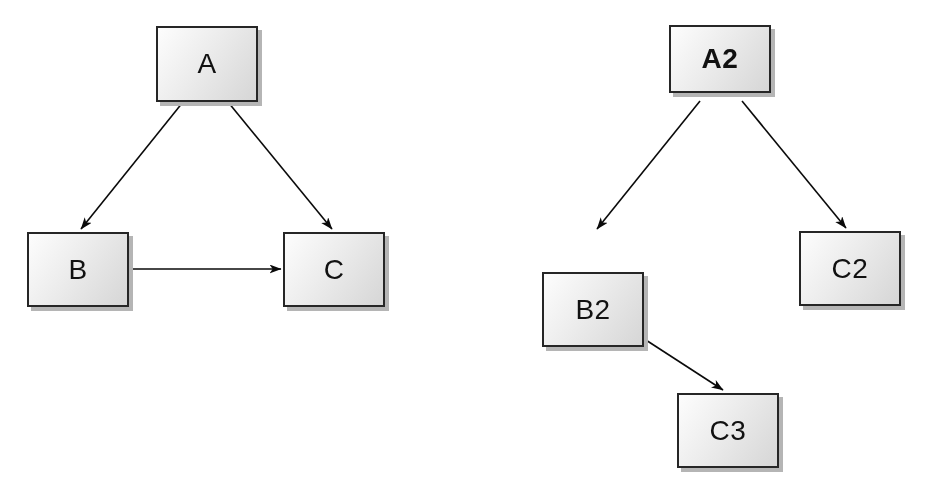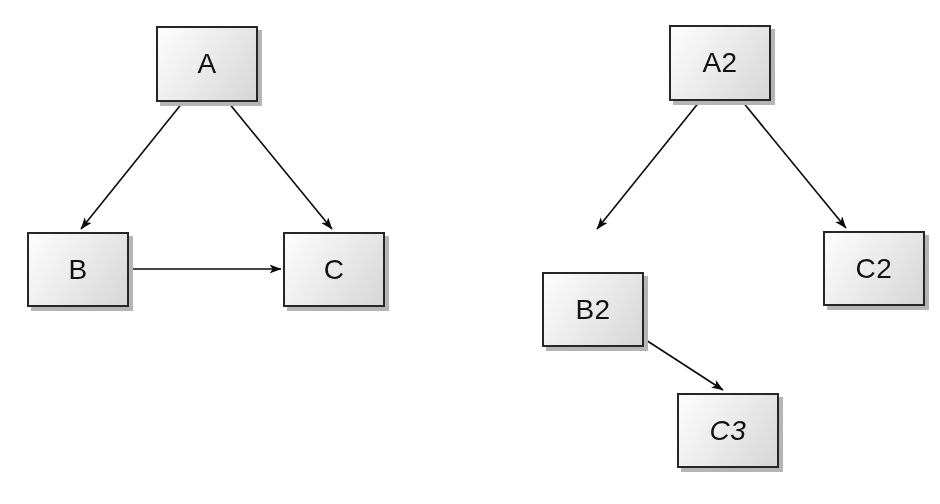--- a/index.html
+++ b/index.html
@@ -34,24 +34,24 @@
     align-items: center;
     justify-content: center;
     font-size: 28px;
     color: #111111;
     letter-spacing: 0.5px;
     user-select: none;
   }
   .node-A  { left: 156px; top:  26px; height: 76px; }
   .node-B  { left:  27px; top: 232px; }
   .node-C  { left: 283px; top: 232px; }
-  .node-A2 { left: 669px; top:  25px; height: 76px; }
+  .node-A2 { left: 669px; top:  25px; height: 68px; font-weight: bold; }
   .node-B2 { left: 542px; top: 232px; margin-top: 40px; }
-  .node-C2 { left: 799px; top: 231px; margin-left: 24px; }
-  .node-C3 { left: 677px; top: 393px; font-style: italic; }
+  .node-C2 { left: 799px; top: 231px; }
+  .node-C3 { left: 677px; top: 393px; }
   .edge {
     stroke: #0a0a0a;
     stroke-width: 1.6;
     fill: none;
   }
 </style>
 </head>
 <body>
 
 <div class="canvas">

